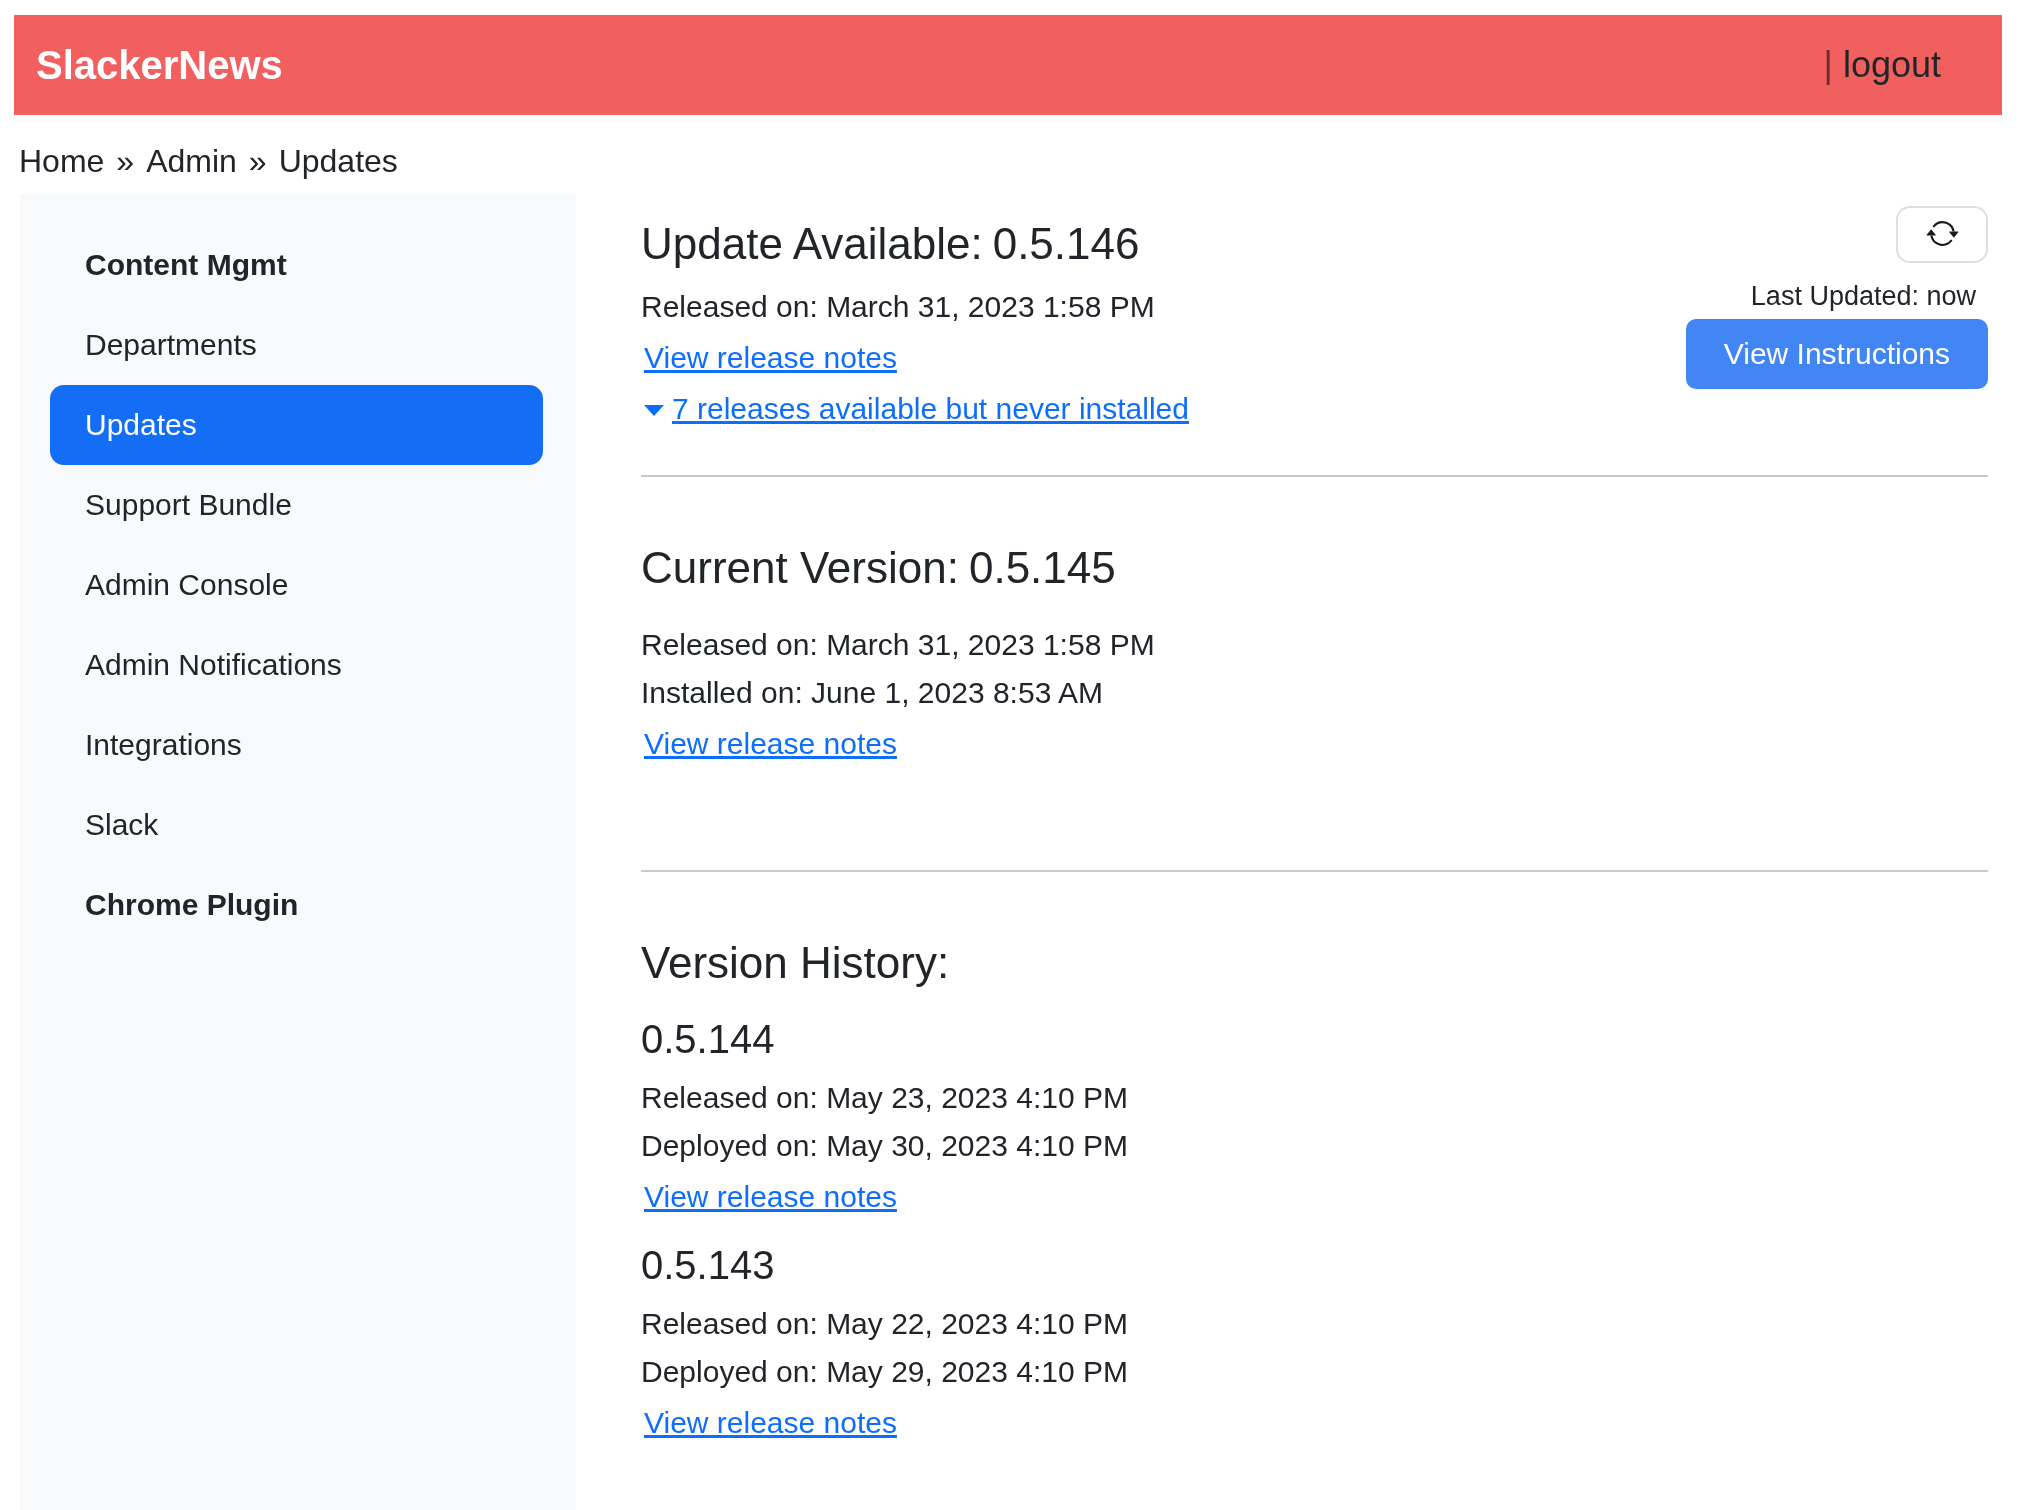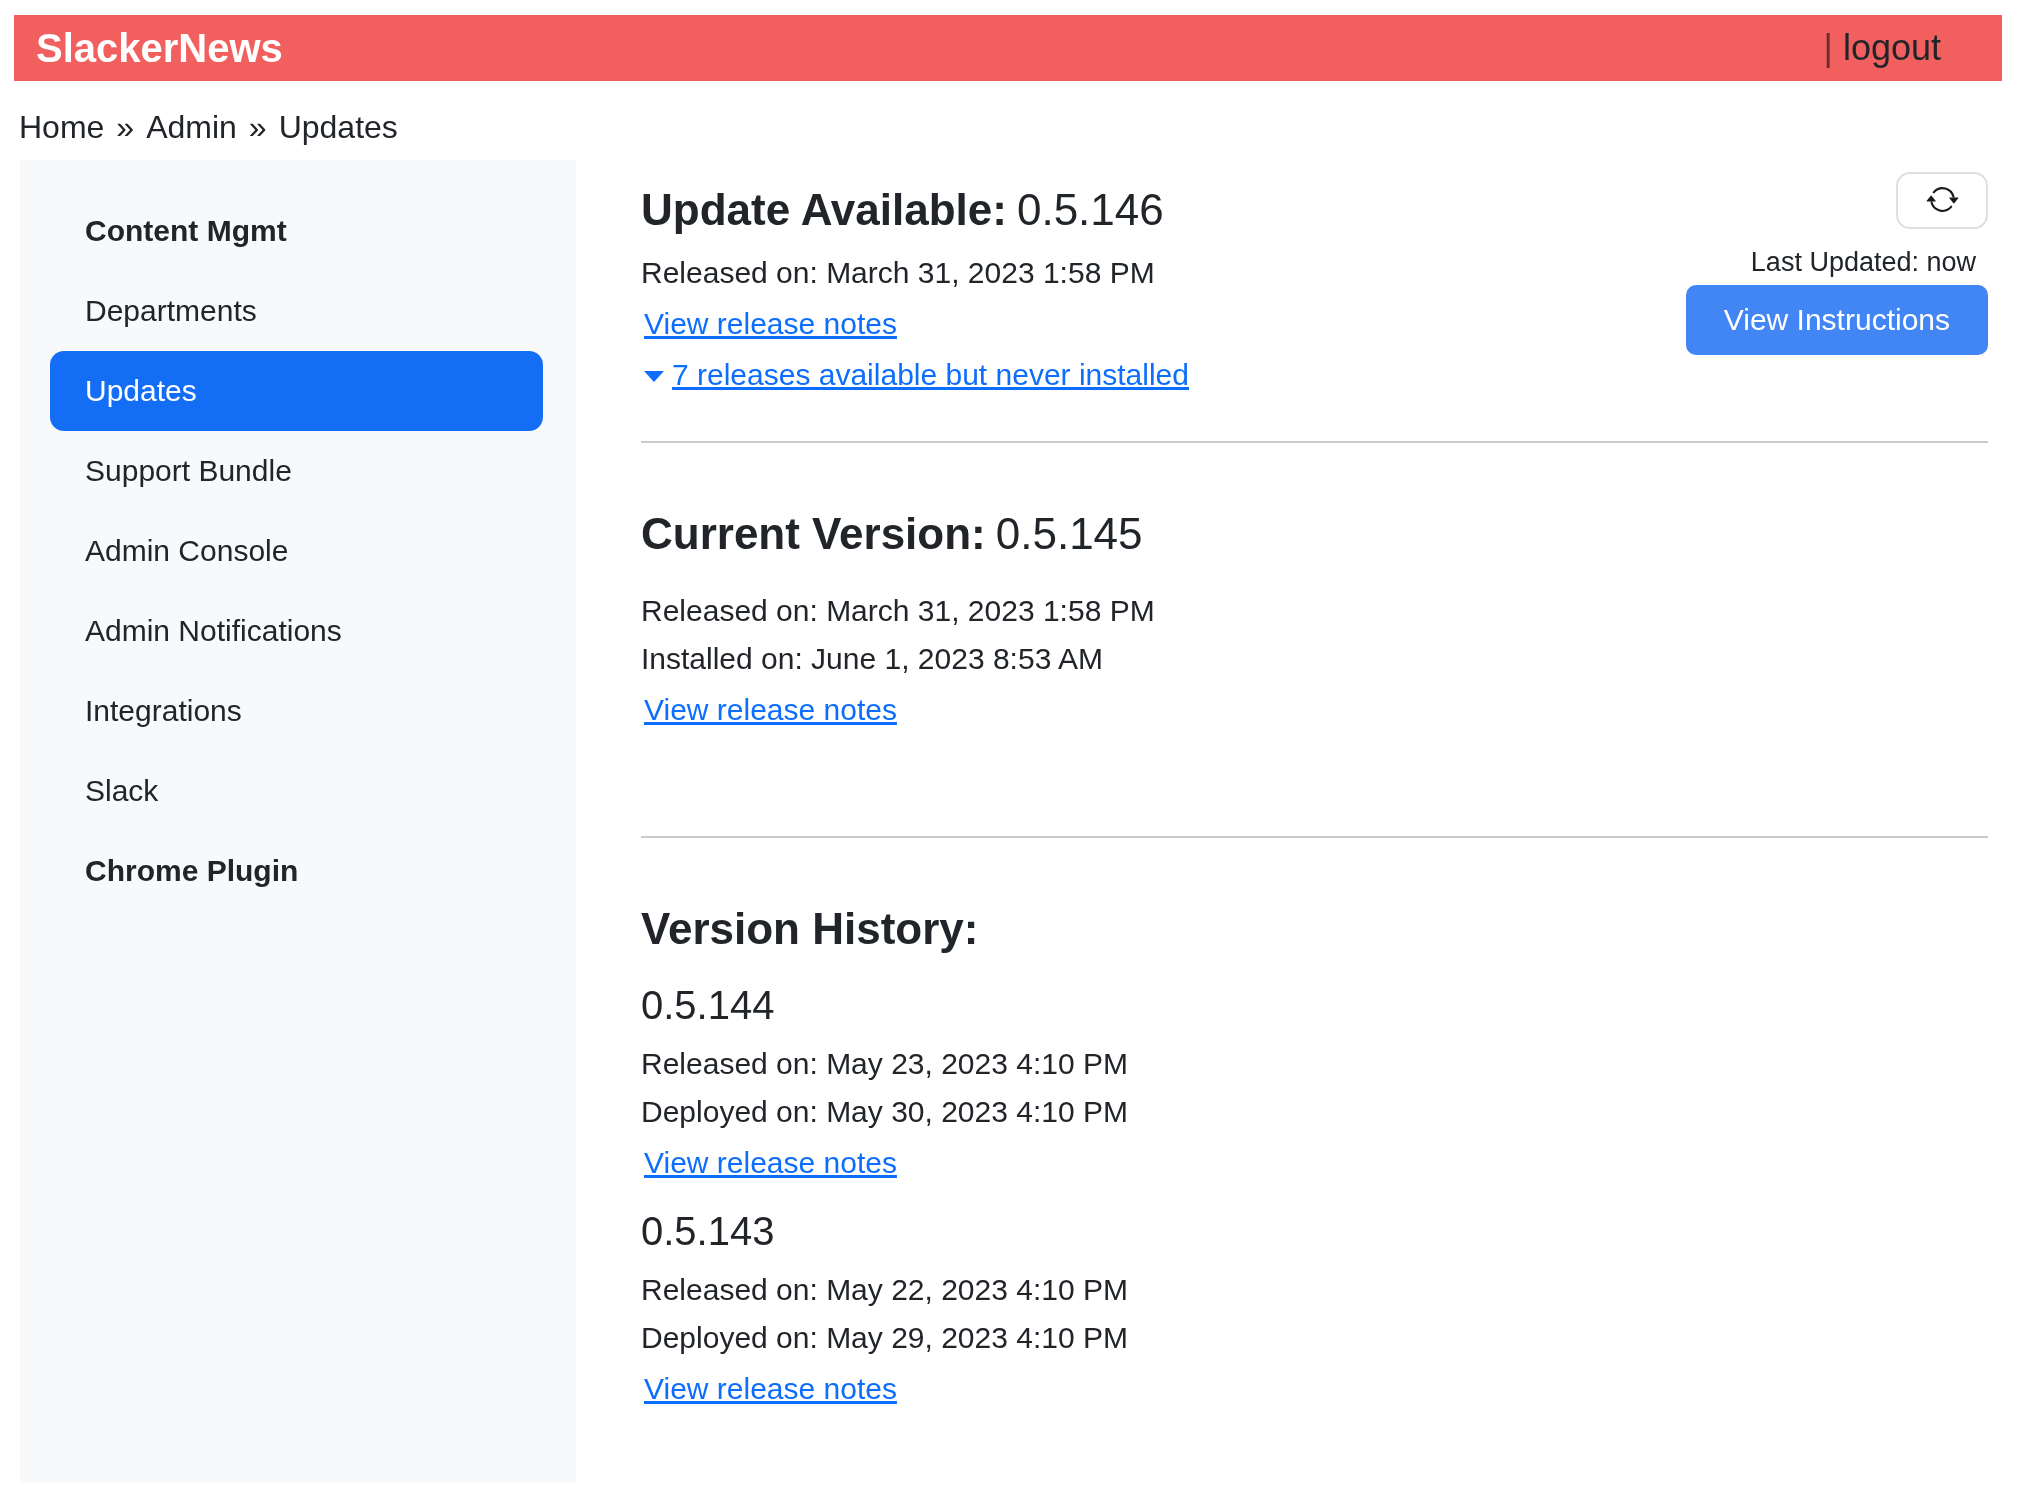--- a/index.html
+++ b/index.html
@@ -4,21 +4,21 @@
 <style>
   * { box-sizing: border-box; }
   html,body { margin:0; padding:0; }
   body {
     width:2028px; height:1510px; overflow:hidden;
     background:#ffffff; color:#212529;
     font-family:"Liberation Sans","DejaVu Sans",sans-serif;
   }
   
   .app-header {
-    margin:15px 26px 0 14px; height:66px;
+    margin:15px 26px 0 14px; height:100px;
     background:#f15f5f; color:#fff;
     display:flex; align-items:center; justify-content:space-between;
     padding:0 61px 0 22px;
   }
   .brand { font-size:40px; font-weight:700; color:#fff; text-decoration:none; }
   .logout-wrap { font-size:36px; }
   .logout-pipe { color:#6f2b2e; margin-right:10px; }
   .logout-link { color:#212529; text-decoration:none; cursor:pointer; }
   
   .breadcrumb { padding:28px 0 14px 19px; font-size:32px; color:#212529; }
@@ -34,21 +34,21 @@
   .sidebar li {
     height:80px; margin:0 33px 0 30px; padding-left:35px;
     display:flex; align-items:center;
     font-size:30px; color:#212529; border-radius:14px; cursor:pointer;
   }
   .sidebar li.emph { font-weight:700; }
   .sidebar li.active { background:#146ef5; color:#ffffff; }
   
   .main { width:1347px; margin-left:65px; padding-top:25px; position:relative; flex:none; }
   h1.sec-title { font-size:44px; line-height:50px; margin:0 0 14px 0; font-weight:400; }
-  h1.sec-title .t, h2.sec-title .t { font-weight:700;margin-top:27px; }
+  h1.sec-title .t, h2.sec-title .t { font-weight:400;margin-top:27px; }
   h2.sec-title { font-size:44px; line-height:50px; margin:66px 0 28px 0; font-weight:400; }
   .ver-part { margin-left:10px; }
   p.meta { font-size:30px; line-height:48px; margin:0; }
   p.linkline { font-size:30px; line-height:48px; margin:3px; }
   a.link { color:#0d6efd; text-decoration:underline; cursor:pointer; }
   .caret-icon { display:inline-block; margin-right:8px; position:relative; top:-2px; }
   .releases-line { margin-top:8px; }
   hr.rule { border:0; border-top:2px solid #c9cacb; margin:42px 0 0 0; }
   hr.rule2 { border:0; border-top:2px solid #c9cacb; margin:102px 0 0 0; }
   h3.ver-num { font-size:40px; line-height:46px; font-weight:400; margin:23px 0 12px 0; }

